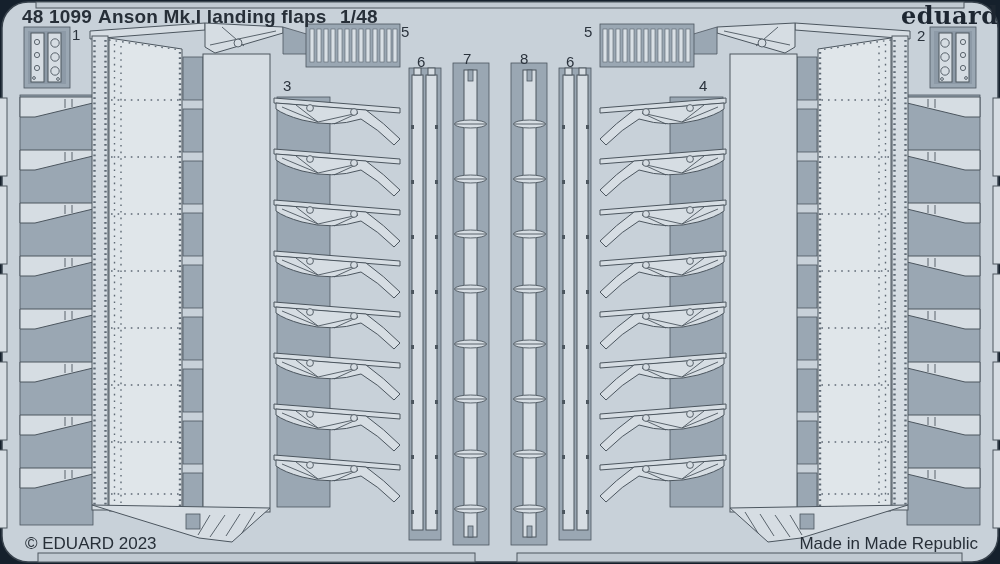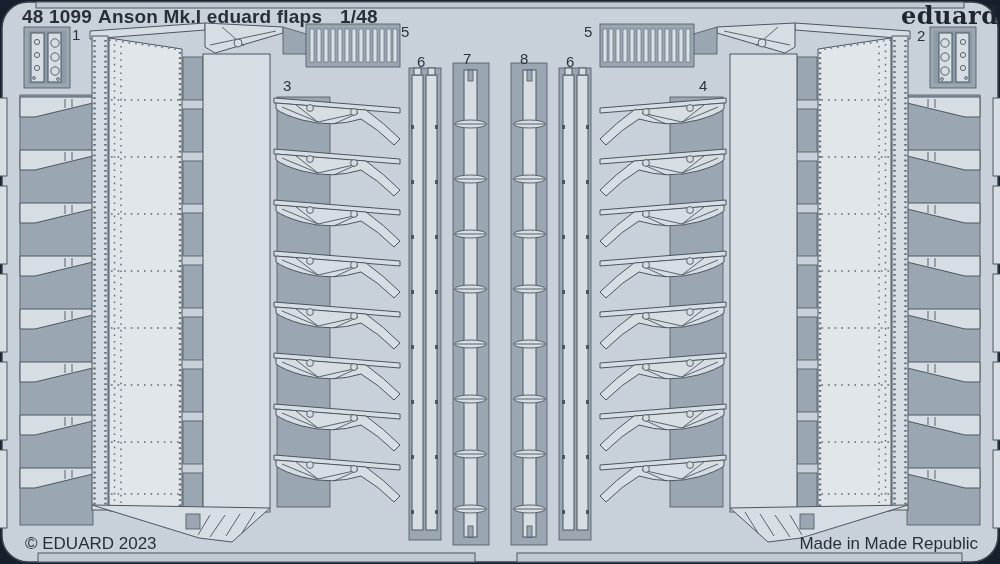--- a/index.html
+++ b/index.html
@@ -205,21 +205,21 @@
           <use href="#oval" transform="translate(470.5 399)"></use>
       <use href="#oval" transform="translate(470.5 454)"></use>
           <use href="#oval" transform="translate(470.5 509)"></use>
     </g>
   </g>
 
   <use href="#halfL" transform="translate(1000 0) scale(-1 1)"></use>
 </svg>
 
 <span class="print titletxt" style="left:22px;">48 1099</span>
-<span class="print titletxt" style="left:98px;">Anson Mk.I eduard flaps</span>
+<span class="print titletxt" style="left:98px;">Anson Mk.I landing flaps</span>
 <span class="print titletxt" style="left:312px;margin-left:28px;">1/48</span>
 <span class="print brand">eduard</span>
 <span class="print foot" style="left:25px;">© EDUARD 2023</span>
 <span class="print foot" style="right:22px;">Made in Made Republic</span>
 
 <span class="lbl" style="left:72px;top:26px;">1</span>
 <span class="lbl" style="left:917px;top:27px;">2</span>
 <span class="lbl" style="left:283px;top:77px;">3</span>
 <span class="lbl" style="left:699px;top:77px;">4</span>
 <span class="lbl" style="left:401px;top:23px;">5</span>

